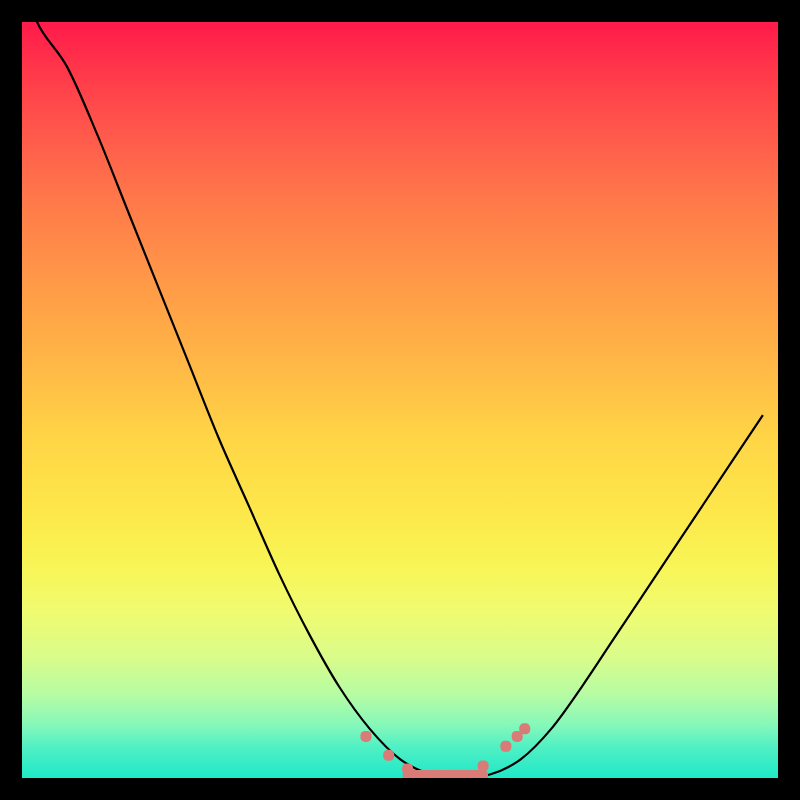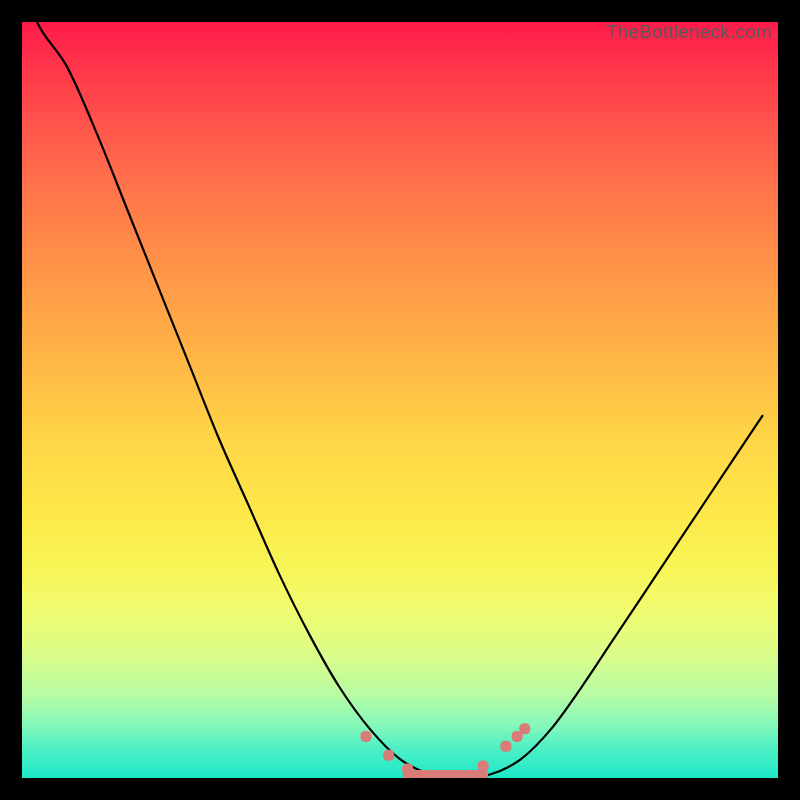--- a/index.html
+++ b/index.html
@@ -61,21 +61,20 @@
     width: 756px;
     height: 756px;
   }
 </style>
 </head>
 <body>
 
 <div class="outer">
   <div class="plot">
 
-    <span class="wm">TheBottleneck.com</span>
 
     <svg class="curve" viewBox="0 0 756 756">
       <path fill="none" stroke-width="2.2" stroke="#000000" id="curvePath" d="M 0 -60 C 2.52 -50, 7.560000000000001 -17.560000000000002, 15.120000000000001 0 C 22.68 17.560000000000002, 35.28 26.46000000000002, 45.36 45.360000000000014 C 55.44 64.26, 65.52000000000001 89.45999999999998, 75.60000000000001 113.39999999999998 C 85.68 137.33999999999997, 95.76 163.8, 105.84 189 C 115.92 214.2, 125.99999999999999 239.39999999999998, 136.07999999999998 264.59999999999997 C 146.15999999999997 289.79999999999995, 156.23999999999998 315, 166.32 340.2 C 176.4 365.4, 186.48000000000002 391.86, 196.56 415.8 C 206.64 439.74, 216.71999999999997 461.16, 226.79999999999998 483.84000000000003 C 236.88 506.52000000000004, 246.96 530.46, 257.04 551.88 C 267.12 573.3, 277.20000000000005 593.46, 287.28000000000003 612.36 C 297.36 631.26, 307.44 649.53, 317.52 665.28 C 327.59999999999997 681.03, 337.68 694.89, 347.76 706.86 C 357.84 718.83, 367.92 729.54, 378 737.1 C 388.08 744.6600000000001, 398.16 749.07, 408.24 752.22 C 418.32 755.37, 428.4 756, 438.47999999999996 756 C 448.55999999999995 756, 458.64 755.37, 468.71999999999997 752.22 C 478.79999999999995 749.07, 488.88000000000005 744.6600000000001, 498.96000000000004 737.1 C 509.04 729.54, 519.1199999999999 718.83, 529.1999999999999 706.86 C 539.28 694.89, 549.3599999999999 679.77, 559.4399999999999 665.28 C 569.52 650.79, 579.6 635.0400000000001, 589.6800000000001 619.9200000000001 C 599.7600000000001 604.8000000000001, 609.8399999999999 589.68, 619.92 574.56 C 630 559.4399999999999, 640.0799999999999 544.32, 650.16 529.2 C 660.24 514.08, 670.3199999999999 498.96000000000004, 680.4 483.84000000000003 C 690.48 468.72, 700.56 453.6, 710.64 438.48 C 720.72 423.36, 735.84 400.68, 740.88 393.12"></path>
       <g id="markers">
           <path d="M 385.56 752.976 L 461.15999999999997 752.976" stroke="#d97b77" stroke-width="10" stroke-linecap="round" fill="none"></path>
           <rect x="338.48" y="708.92" width="11" height="11" rx="4.5" fill="#d97b77"></rect>
           <rect x="361.15999999999997" y="727.82" width="11" height="11" rx="4.5" fill="#d97b77"></rect>
           <rect x="380.06" y="741.428" width="11" height="11" rx="4.5" fill="#d97b77"></rect>
           <rect x="398.96000000000004" y="748.232" width="11" height="11" rx="4.5" fill="#d97b77"></rect>
           <rect x="417.86" y="750.5" width="11" height="11" rx="4.5" fill="#d97b77"></rect>

